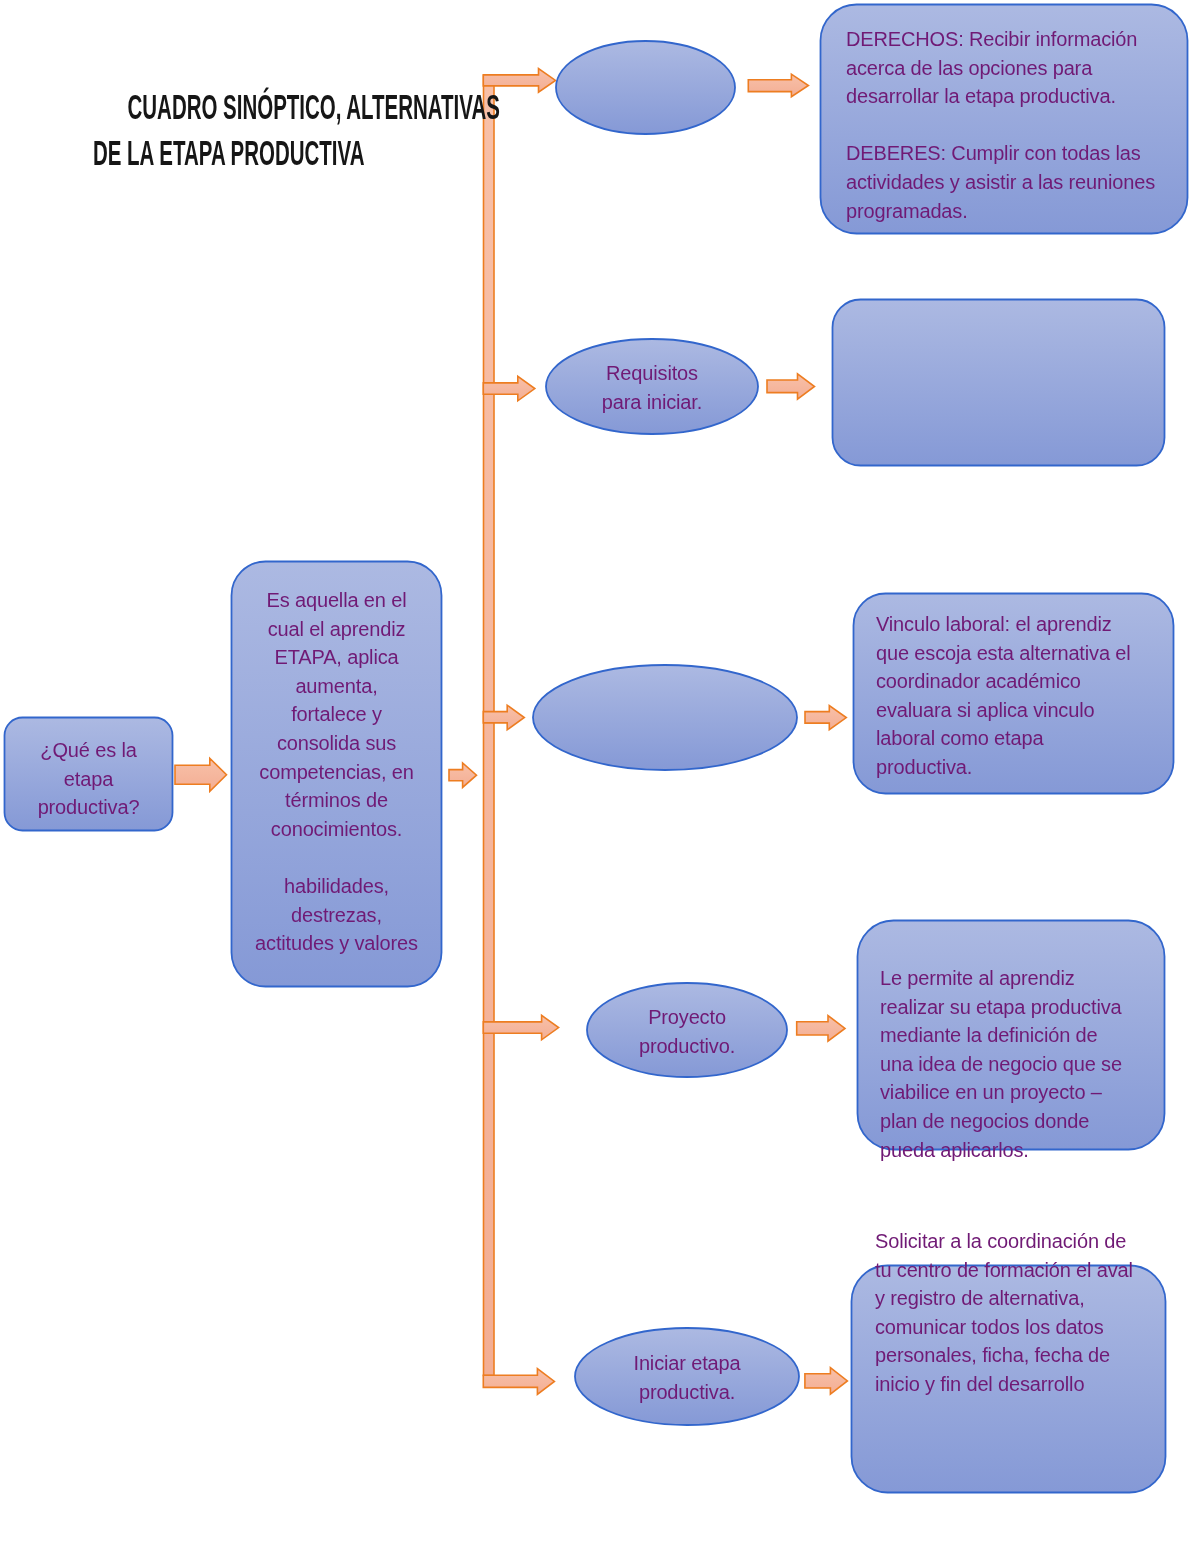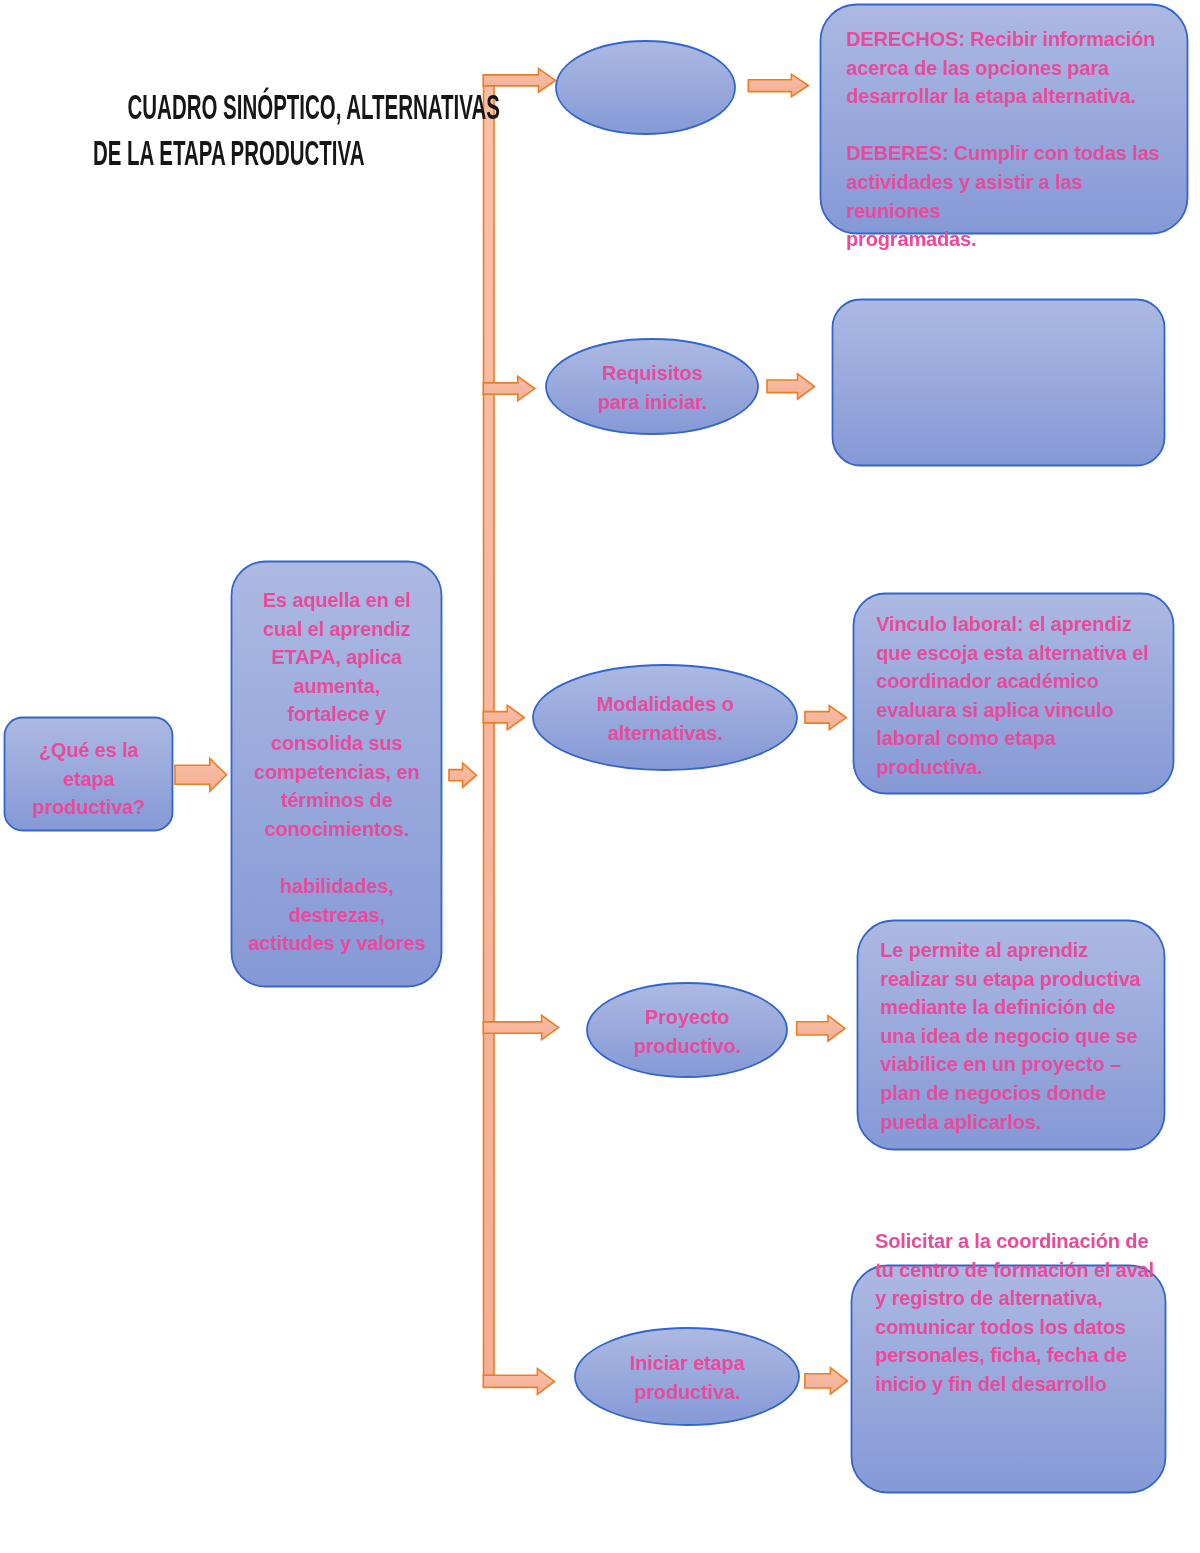--- a/index.html
+++ b/index.html
@@ -11,22 +11,22 @@
   svg{position:absolute;left:0;top:0;overflow:visible;}
 
   
   #title{position:absolute;left:0px;top:84px;width:437px;
          color:#161616;}
   #title .tlrow{display:block;text-align:left;height:46.2px;}
   #title .tl{display:inline-block;font-weight:bold;font-size:34.5px;line-height:46.2px;
              white-space:nowrap;transform:scaleX(0.5935);transform-origin:50% 50%;}
 
   
-  .txt{position:absolute;color:#ec4899;font-size:20px;line-height:28.6px;
-       letter-spacing:-0.15px;font-weight:bold;}
+  .txt{position:absolute;color:#701a75;font-size:20px;line-height:28.6px;
+       letter-spacing:-0.15px;}
   .txt p{margin:0;}
   .txt p + p{margin-top:28.6px;}
   .ctr{text-align:center;}
   .lft{text-align:left;}
 </style>
 </head>
 <body>
 
 <div id="stage">
 
@@ -114,41 +114,38 @@
       <span>Es aquella en el</span><br><span>cual el aprendiz</span><br><span>ETAPA, aplica</span><br><span>aumenta,</span><br><span>fortalece y</span><br><span>consolida sus</span><br><span>competencias, en</span><br><span>términos de</span><br><span>conocimientos.</span>
     </p>
     <p>
       <span>habilidades,</span><br><span>destrezas,</span><br><span>actitudes y valores</span>
     </p>
   </div>
 
   <div class="txt ctr" style="left:546px;top:359px;width:212px;">
     <p><span>Requisitos</span><br><span>para iniciar.</span></p>
   </div>
-  <div class="txt ctr" style="left:533px;top:690px;width:264px;">
-    <p><span>Modalidades o</span><br><span>alternativas.</span></p>
-  </div>
   <div class="txt ctr" style="left:587px;top:1003px;width:200px;text-align:center;">
     <p><span>Proyecto</span><br><span>productivo.</span></p>
   </div>
   <div class="txt ctr" style="left:575px;top:1349px;width:224px;">
     <p><span>Iniciar etapa</span><br><span>productiva.</span></p>
   </div>
 
   <div class="txt lft" style="left:846px;top:25px;width:330px;">
-    <p><span>DERECHOS: Recibir información</span><br><span>acerca de las opciones para</span><br><span>desarrollar la etapa alternativa.</span></p>
+    <p><span>DERECHOS: Recibir información</span><br><span>acerca de las opciones para</span><br><span>desarrollar la etapa productiva.</span></p>
     <p><span>DEBERES: Cumplir con todas las</span><br><span>actividades y asistir a las reuniones</span><br><span>programadas.</span></p>
   </div>
 
 
   <div class="txt lft" style="left:876px;top:610px;width:290px;">
     <p><span>Vinculo laboral: el aprendiz</span><br><span>que escoja esta alternativa el</span><br><span>coordinador académico</span><br><span>evaluara si aplica vinculo</span><br><span>laboral como etapa</span><br><span>productiva.</span></p>
   </div>
 
-  <div class="txt lft" style="left:880px;top:936px;width:280px;">
+  <div class="txt lft" style="left:880px;top:964px;width:280px;">
     <p><span>Le permite al aprendiz</span><br><span>realizar su etapa productiva</span><br><span>mediante la definición de</span><br><span>una idea de negocio que se</span><br><span>viabilice en un proyecto –</span><br><span>plan de negocios donde</span><br><span>pueda aplicarlos.</span></p>
   </div>
 
   <div class="txt lft" style="left:875px;top:1227px;width:290px;">
     <p><span>Solicitar a la coordinación de</span><br><span>tu centro de formación el aval</span><br><span>y registro de alternativa,</span><br><span>comunicar todos los datos</span><br><span>personales, ficha, fecha de</span><br><span>inicio y fin del desarrollo</span></p>
   </div>
 
 </div>
 
 </body></html>

